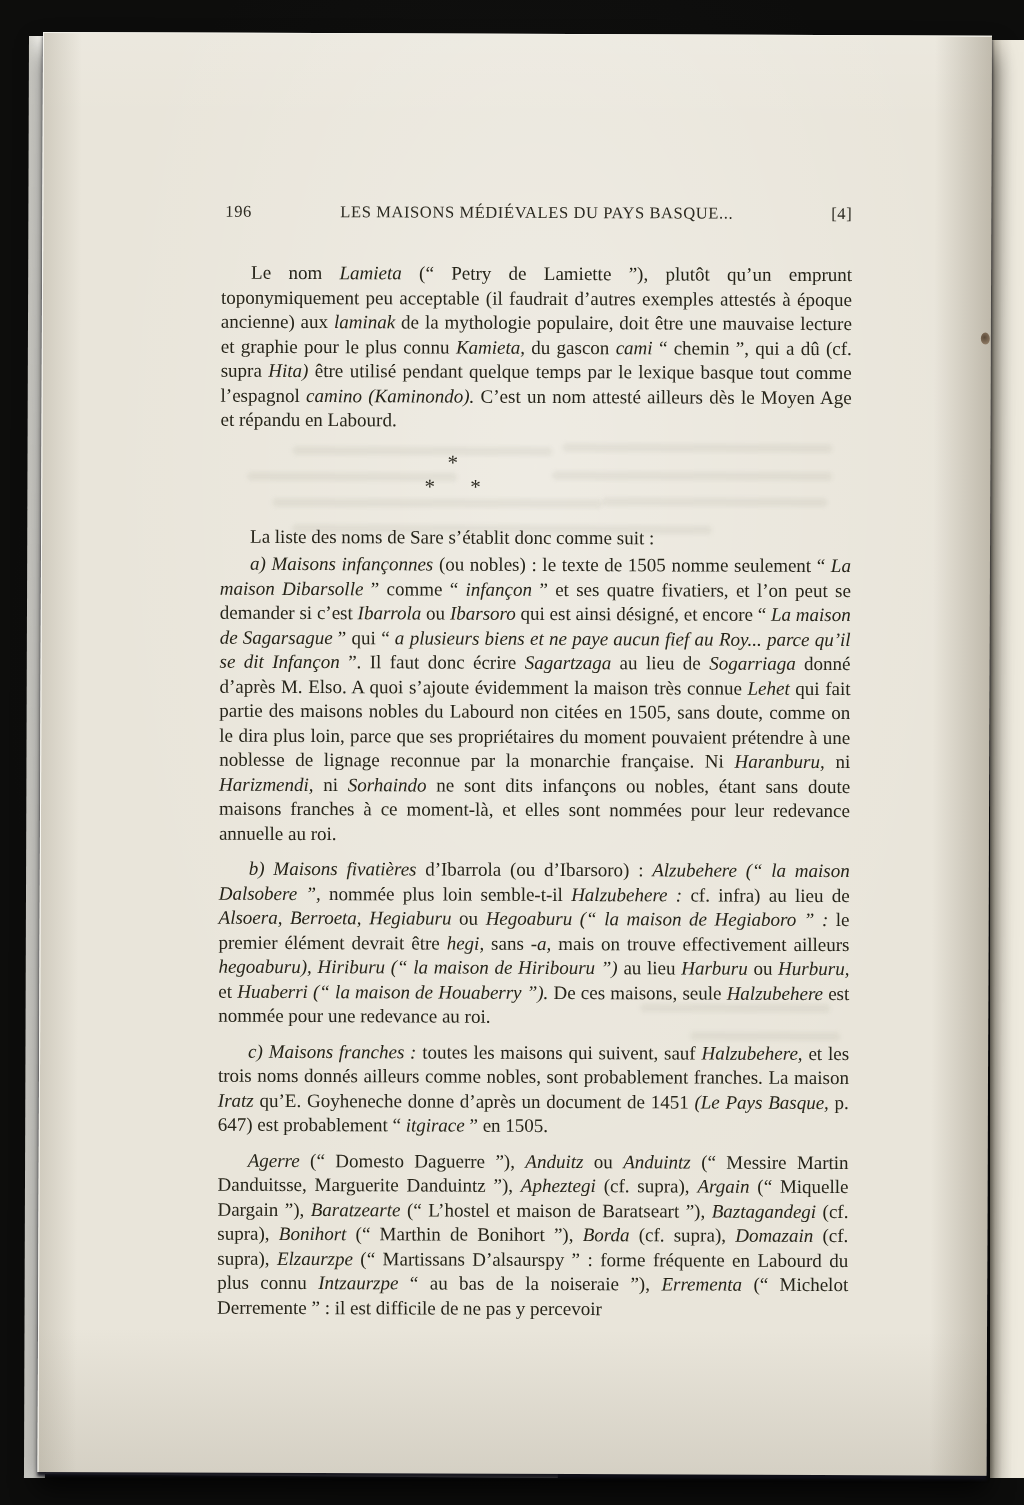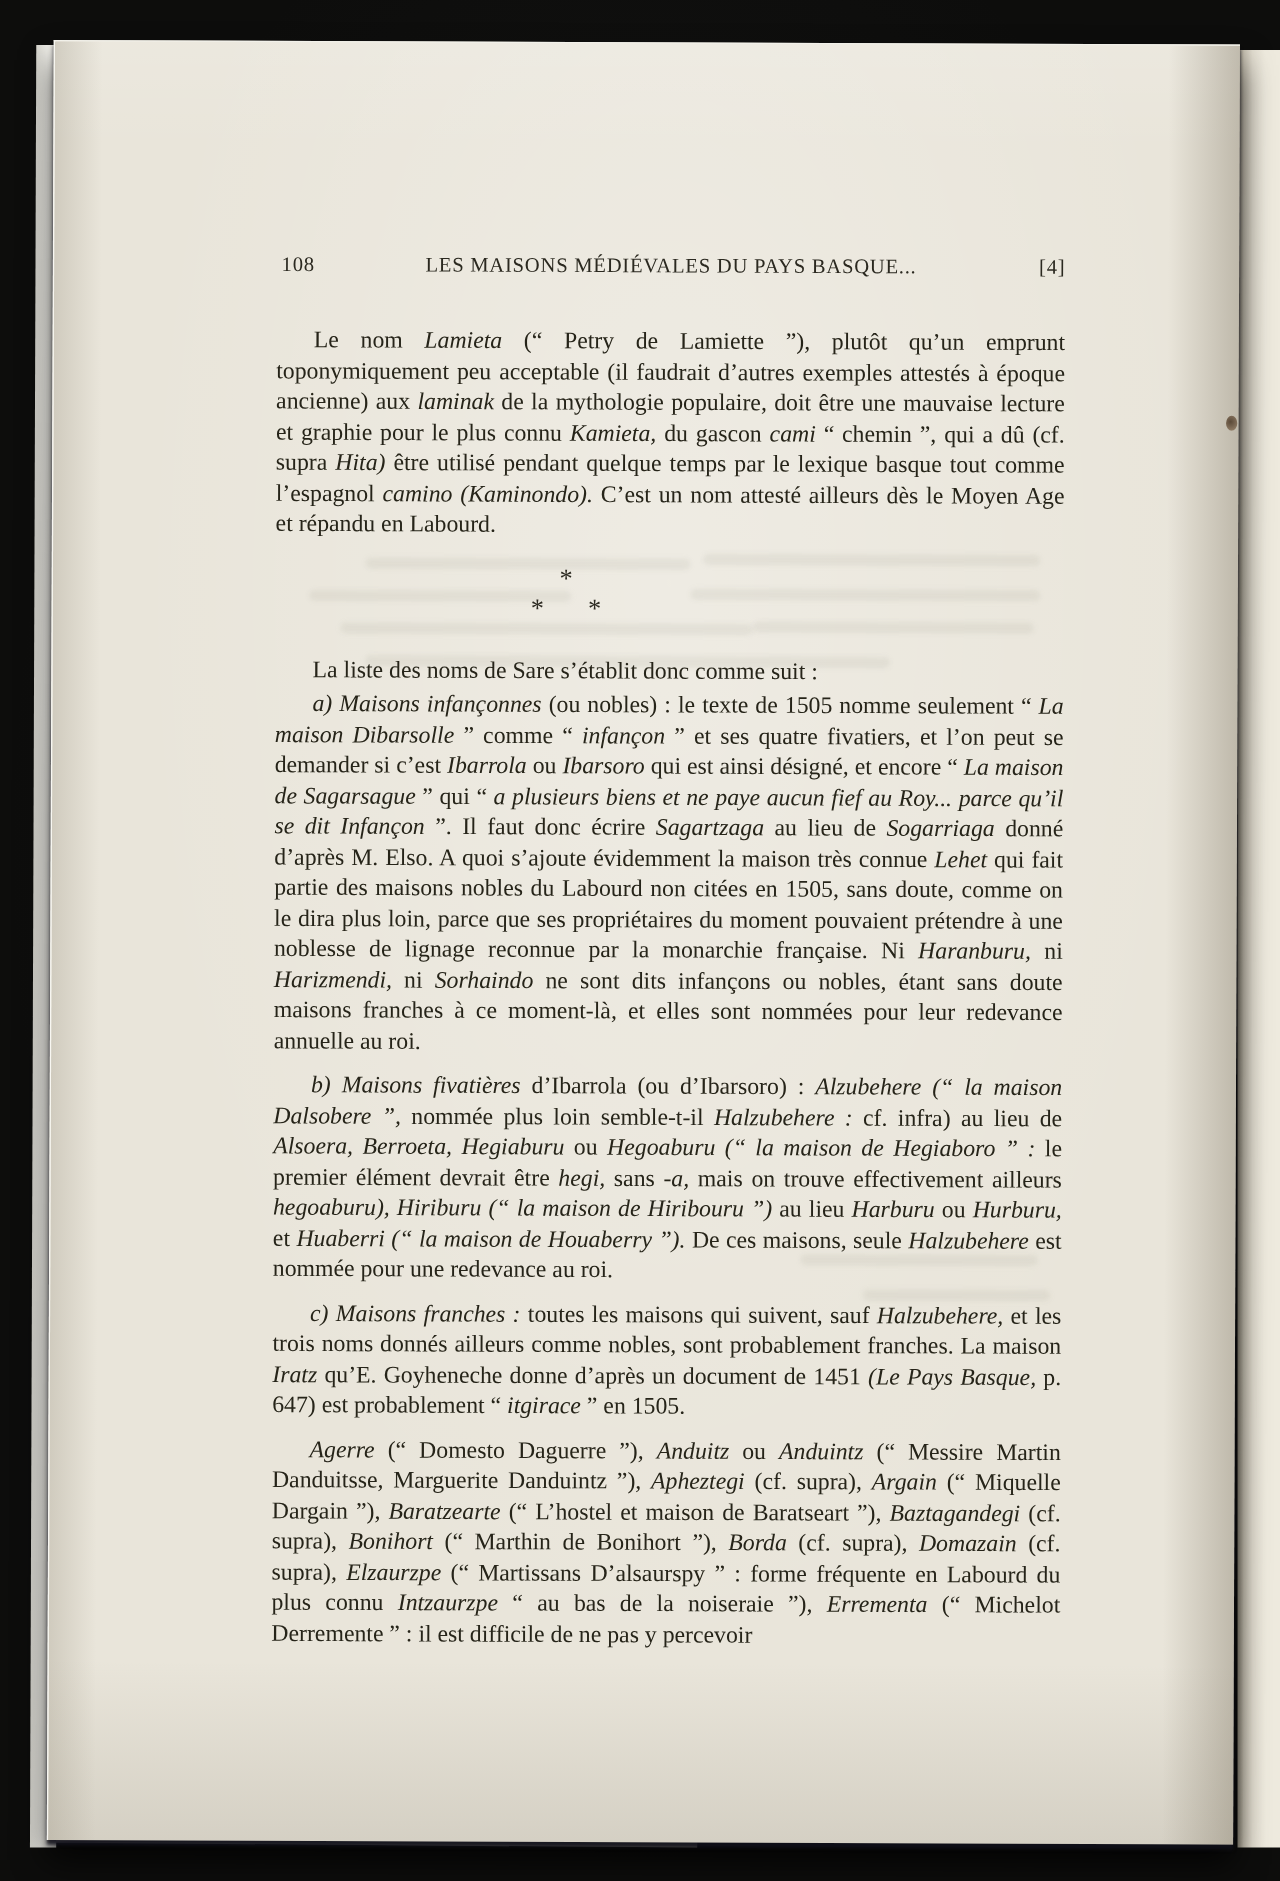--- a/index.html
+++ b/index.html
@@ -108,21 +108,21 @@
   <div class="ghost g4"></div>
   <div class="ghost g5"></div>
   <div class="ghost g6"></div>
   <div class="ghost g7"></div>
   <div class="ghost g8"></div>
   <div class="ghost g9"></div>
   <div class="stain"></div>
 
   <div class="text-block">
     <div class="running-header">
-      <span class="pn">108</span>
+      <span class="pn">196</span>
       <span class="title">LES MAISONS MÉDIÉVALES DU PAYS BASQUE...</span>
       <span class="marker">[4]</span>
     </div>
 
     <div class="body-copy">
       <p class="intro"><span>Le nom </span><em>Lamieta</em><span> (“ Petry de Lamiette ”), plutôt qu’un emprunt toponymiquement peu acceptable (il faudrait d’autres exemples attestés à époque ancienne) aux </span><em>laminak</em><span> de la mythologie populaire, doit être une mauvaise lecture et graphie pour le plus connu </span><em>Kamieta,</em><span> du gascon </span><em>cami</em><span> “ chemin ”, qui a dû (cf. supra </span><em>Hita)</em><span> être utilisé pendant quelque temps par le lexique basque tout comme l’espagnol </span><em>camino (Kaminondo).</em><span> C’est un nom attesté ailleurs dès le Moyen Age et répandu en Labourd.</span></p>
 
       <div class="separator">
         <div class="row1">*</div>
         <div class="row2">* *</div>

